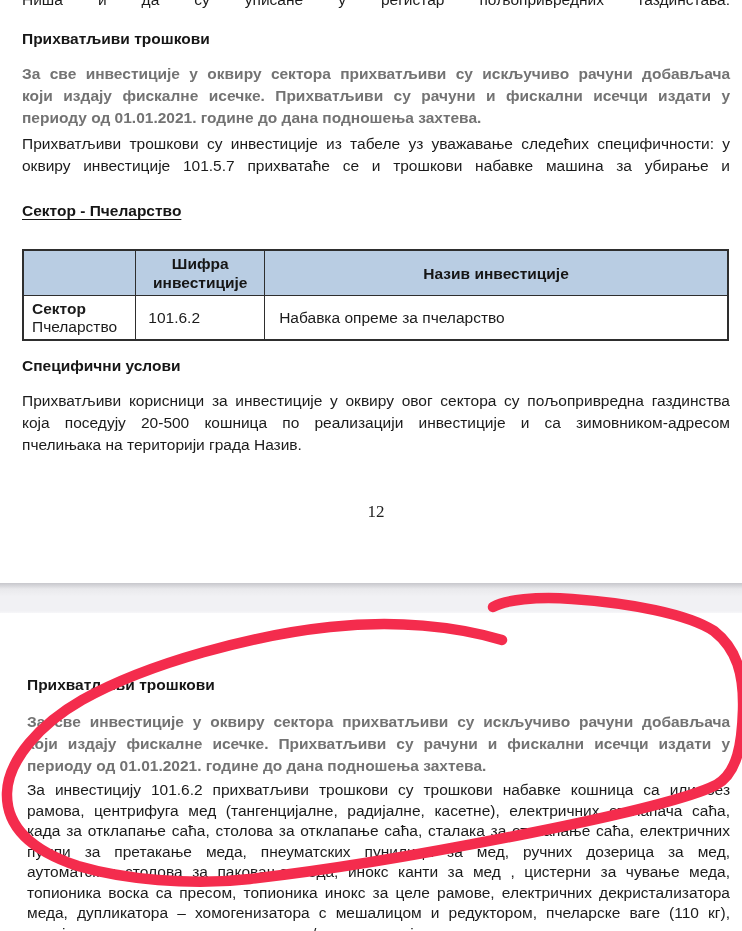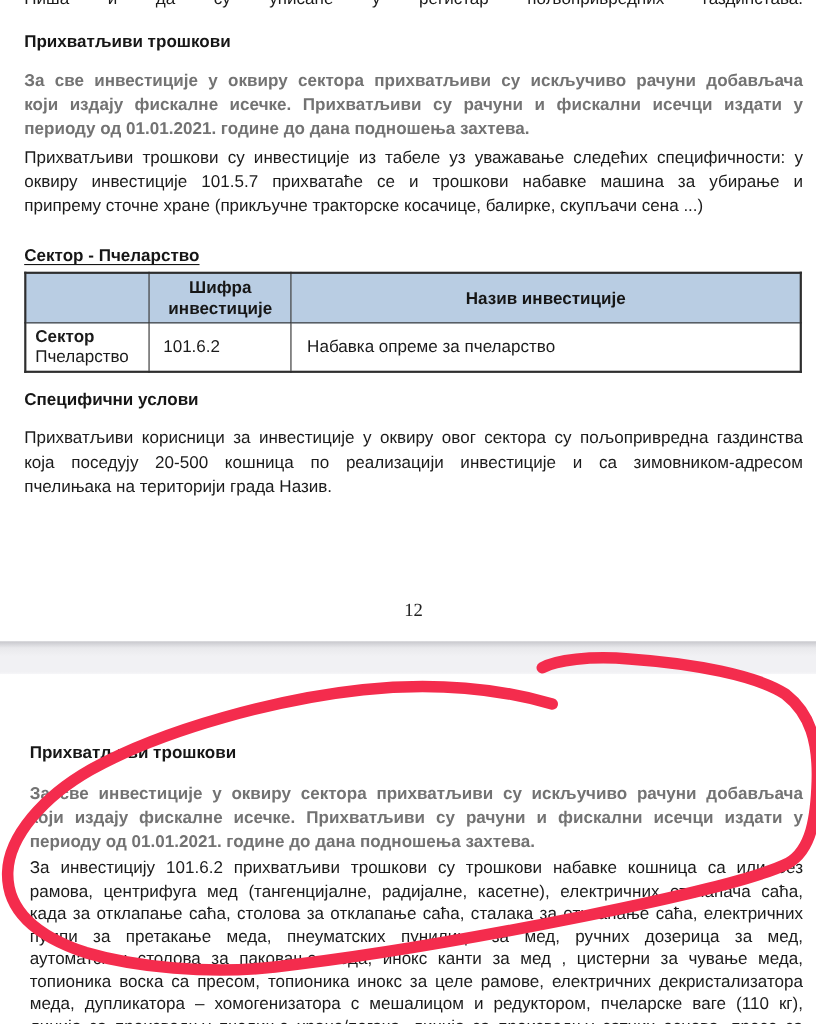--- a/index.html
+++ b/index.html
@@ -15,28 +15,28 @@
   .h{font-size:15.5px;line-height:17px;font-weight:700;margin:0;color:#161616;}
   .h.u{text-decoration:underline;text-underline-offset:3px;}
   .para{margin:0;font-size:15.5px;line-height:22px;}
   .para.bold{font-weight:700;color:#737373;}
   .line{text-align:justify;text-align-last:justify;}
   .line.last{text-align:left;text-align-last:left;}
   .clip-strip{height:11px;overflow:hidden;}
   .clip-strip .line{margin-top:-11px;font-size:15.5px;line-height:22px;}
   .mt19{margin-top:19px;} .mt16{margin-top:16px;} .mt4{margin-top:4px;}
   .mt9{margin-top:25px;} .mt18{margin-top:18px;} .mt3{margin-top:3px;}
-  table.inv{border-collapse:collapse;margin-top:6px;width:707px;border:2px solid #2e2e2e;}
+  table.inv{border-collapse:collapse;margin-top:30px;width:707px;border:2px solid #2e2e2e;}
   table.inv th,table.inv td{border:1px solid #2e2e2e;font-size:15.5px;}
   table.inv th{background:#b9cde3;font-weight:700;text-align:center;line-height:19px;height:42px;padding:1px 2px;color:#161616;}
   table.inv td{height:41px;vertical-align:middle;line-height:18px;}
   .c1{width:108px;} .c2{width:125px;} .c3{width:472px;}
   td.sector{padding-left:8px;border-radius:18px;} td.sector .b{font-weight:700;}
   td.code{padding-left:12px;} td.name{padding-left:14px;}
-  .pagenum{margin-top:90px;text-align:center;font-family:"Liberation Serif",serif;
+  .pagenum{margin-top:45px;text-align:center;font-family:"Liberation Serif",serif;
     font-size:17px;line-height:21px;color:#222;}
   .big .pline{font-size:15.5px;line-height:20.5px;text-align:justify;text-align-last:justify;}
   .marker{position:absolute;left:0;top:0;pointer-events:none;}
 </style>
 </head>
 <body>
 
 <div class="canvas">
 
   <div class="page page1">
@@ -48,21 +48,20 @@
 
     <div class="para bold mt16">
       <div class="line">За све инвестиције у оквиру сектора прихватљиви су искључиво рачуни добављача</div>
       <div class="line">који издају фискалне исечке. Прихватљиви су рачуни и фискални исечци издати у</div>
       <div class="line last">периоду од 01.01.2021. године до дана подношења захтева.</div>
     </div>
 
     <div class="para mt4">
       <div class="line">Прихватљиви трошкови су инвестиције из табеле уз уважавање следећих специфичности: у</div>
       <div class="line">оквиру инвестиције 101.5.7 прихватаће се и трошкови набавке машина за убирање и</div>
-      <div class="line last">припрему сточне хране (прикључне тракторске косачице, балирке, скупљачи сена ...)</div>
     </div>
 
     <h3 class="h u mt9">Сектор - Пчеларство</h3>
 
     <table class="inv">
       <tbody>
           <tr>
         <th class="c1"></th>
         <th class="c2">Шифра инвестиције</th>
         <th class="c3">Назив инвестиције</th>

